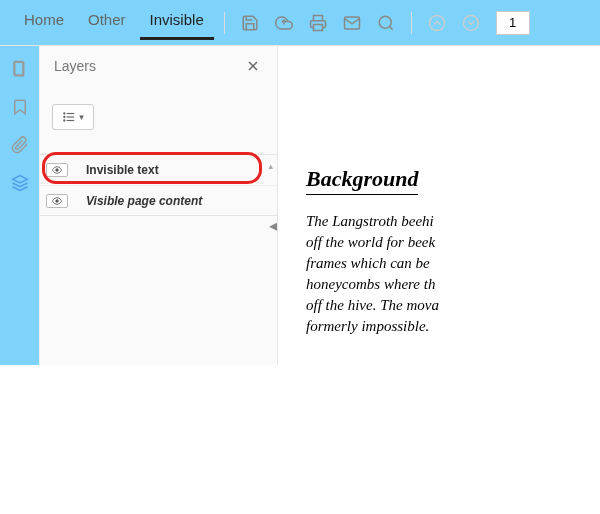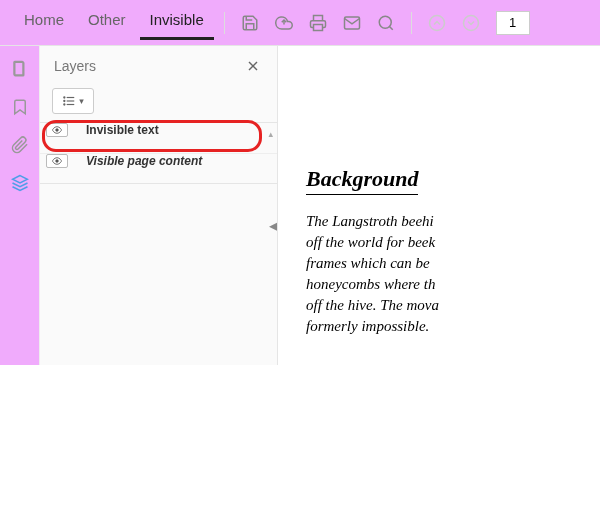--- a/index.html
+++ b/index.html
@@ -1,17 +1,17 @@
 <!DOCTYPE html>
 <html><head>
 <meta charset="utf-8">
 <style>
 * { box-sizing: border-box; margin: 0; padding: 0; }
 body { font-family: -apple-system, "Segoe UI", Arial, sans-serif; background: #fff; }
-.app { width: 600px; height: 365px; position: relative; overflow: hidden; box-shadow: 0 8px 20px rgba(0,0,0,0.35); margin: 0 auto; background: #f0abfc; }
+.app { width: 600px; height: 365px; position: relative; overflow: hidden; box-shadow: 0 8px 20px rgba(0,0,0,0.35); margin: 0 auto; background: #7dd3fc; }
 
 
 .toolbar { height: 46px; display: flex; align-items: center; padding: 0 14px; border-bottom: 1px solid #e5e5e5; gap: 4px; }
 .tab { font-size: 15px; color: #666; padding: 6px 10px 12px; cursor: pointer; }
 .tab.active { color: #222; font-weight: 400; border-bottom: 3px solid #222; padding-bottom: 9px; }
 .tool-sep { width: 1px; height: 22px; background: #ddd; margin: 0 6px; }
 .tool-icon { width: 30px; height: 30px; display: flex; align-items: center; justify-content: center; cursor: pointer; color: #888; border-radius: 3px; }
 .tool-icon svg { width: 18px; height: 18px; }
 .tool-icon.disabled { color: #ccc; cursor: default; }
 .page-num { width: 34px; height: 24px; border: 1px solid #ccc; text-align: center; font-size: 13px; margin-left: 6px; }
@@ -19,29 +19,29 @@
 
 .body { display: flex; height: calc(100% - 46px); }
 
 
 .rail { width: 40px; display: flex; flex-direction: column; align-items: center; gap: 16px; padding-top: 12px; border-right: 1px solid #eee; }
 .rail-icon { width: 22px; height: 22px; display: flex; align-items: center; justify-content: center; color: #999; cursor: pointer; }
 .rail-icon.active { color: #4f9ee8; }
 .rail-icon svg { width: 18px; height: 18px; }
 
 
-.layers-panel { width: 238px; background: #fafafa; border-right: 1px solid #e5e5e5; display: flex; flex-direction: column; position: relative; }
+.layers-panel { width: 238px; background: #fafafa; border-right: 1px solid #e5e5e5; display: flex; flex-direction: column; position: relative; gap: 16px; }
 .panel-head { display: flex; align-items: center; justify-content: space-between; padding: 10px 14px 6px; }
 .panel-title { font-size: 14px; color: #777; }
 .close-x { font-size: 18px; color: #666; cursor: pointer; width: 20px; height: 20px; display: flex; align-items: center; justify-content: center; }
 .panel-options { padding: 6px 12px 8px; }
 .opt-btn { border: 1px solid #ccc; border-radius: 3px; width: 42px; height: 26px; display: flex; align-items: center; justify-content: center; cursor: pointer; background: #fff; color: #666; }
 .opt-btn svg { width: 14px; height: 14px; }
 .layer-list { border-top: 1px solid #e5e5e5; border-bottom: 1px solid #e5e5e5; position: relative; }
-.layer-row { display: flex; height: 30px; padding: 0 6px; font-size: 12px; font-weight: 700; color: #333; cursor: pointer; background: #fafafa; }
+.layer-row { display: flex; align-items: center; height: 30px; padding: 0 6px; font-size: 12px; font-weight: 700; color: #333; cursor: pointer; background: #fafafa; }
 .layer-row + .layer-row { border-top: 1px solid #eee; font-style: italic; }
 .eye-box { width: 22px; height: 14px; border: 1px solid #bbb; border-radius: 2px; display: flex; align-items: center; justify-content: center; margin-right: 18px; background: #fff; flex-shrink: 0; }
 .eye-box svg { width: 14px; height: 10px; }
 .ring { position: absolute; border: 3px solid #e62222; border-radius: 14px; pointer-events: none; }
 .scroll-hint { position: absolute; right: 4px; top: 6px; font-size: 9px; color: #aaa; }
 .panel-collapse { position: absolute; right: -1px; top: 50%; width: 10px; height: 40px; display: flex; align-items: center; justify-content: center; cursor: pointer; color: #888; }
 
 
 .docview { flex: 1; background: #fff; padding: 120px 0 0 28px; overflow: hidden; font-style: italic; }
 .doc-heading { font-family: "Times New Roman", serif; font-size: 22px; font-weight: 700; color: #000; border-bottom: 1px solid #000; display: inline-block; margin-bottom: 16px; padding-bottom: 2px; }

